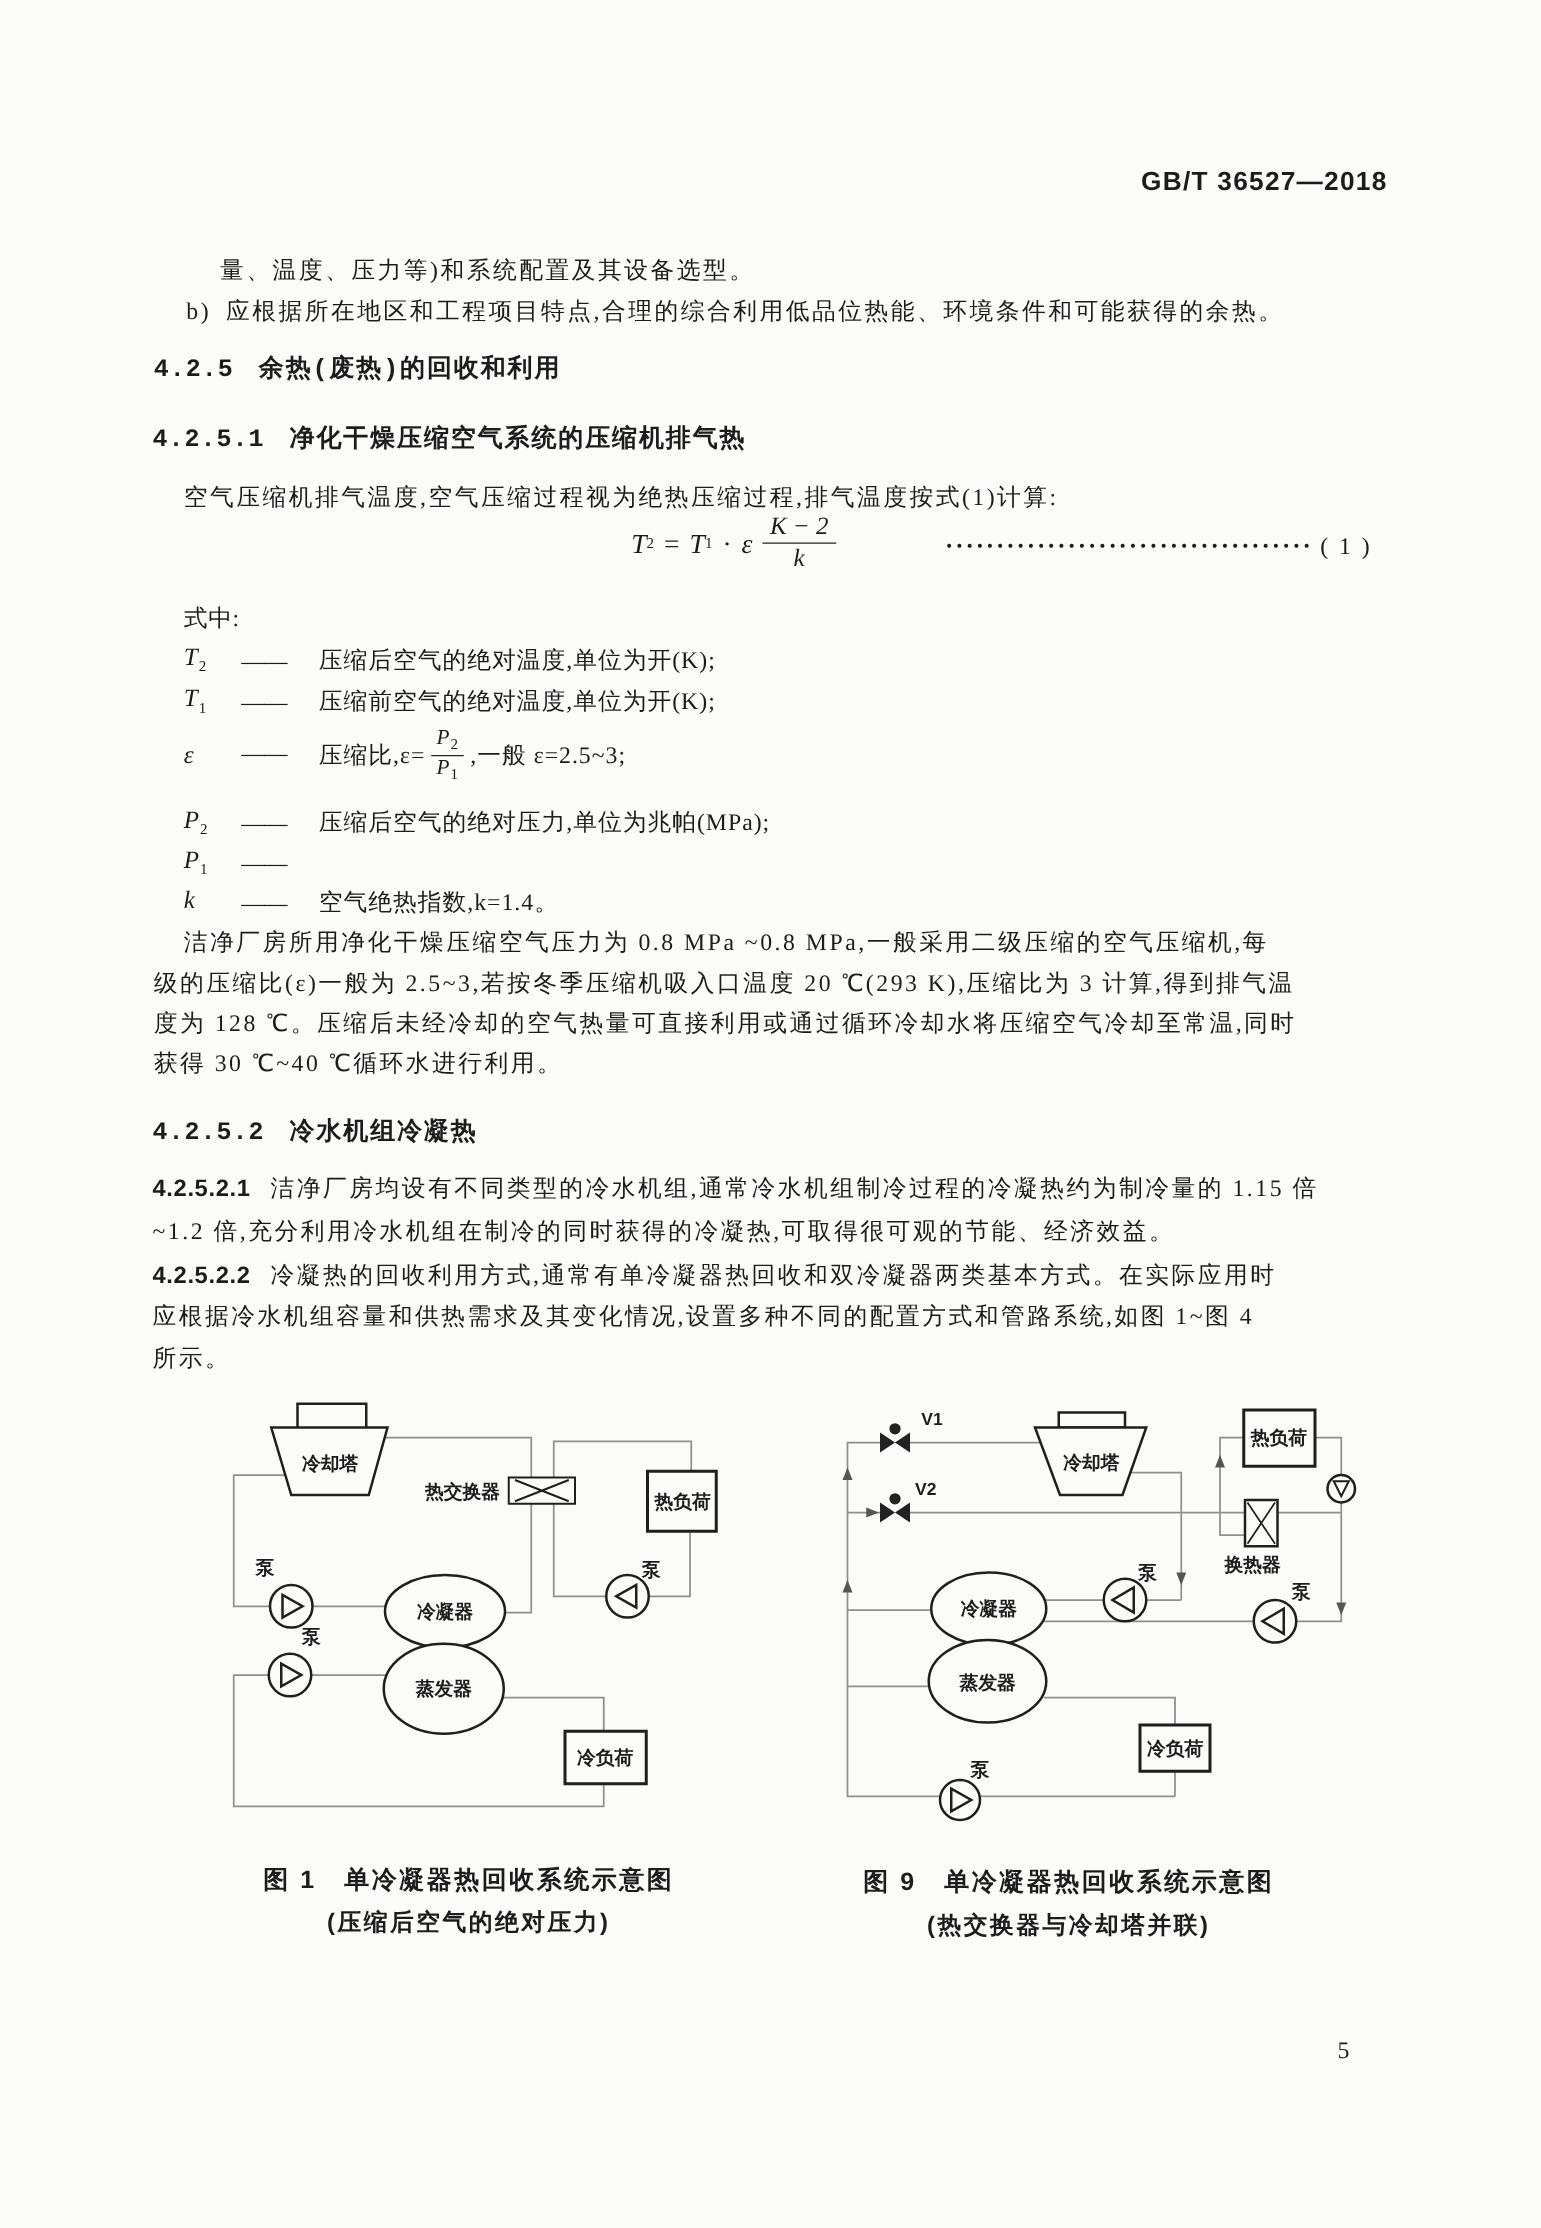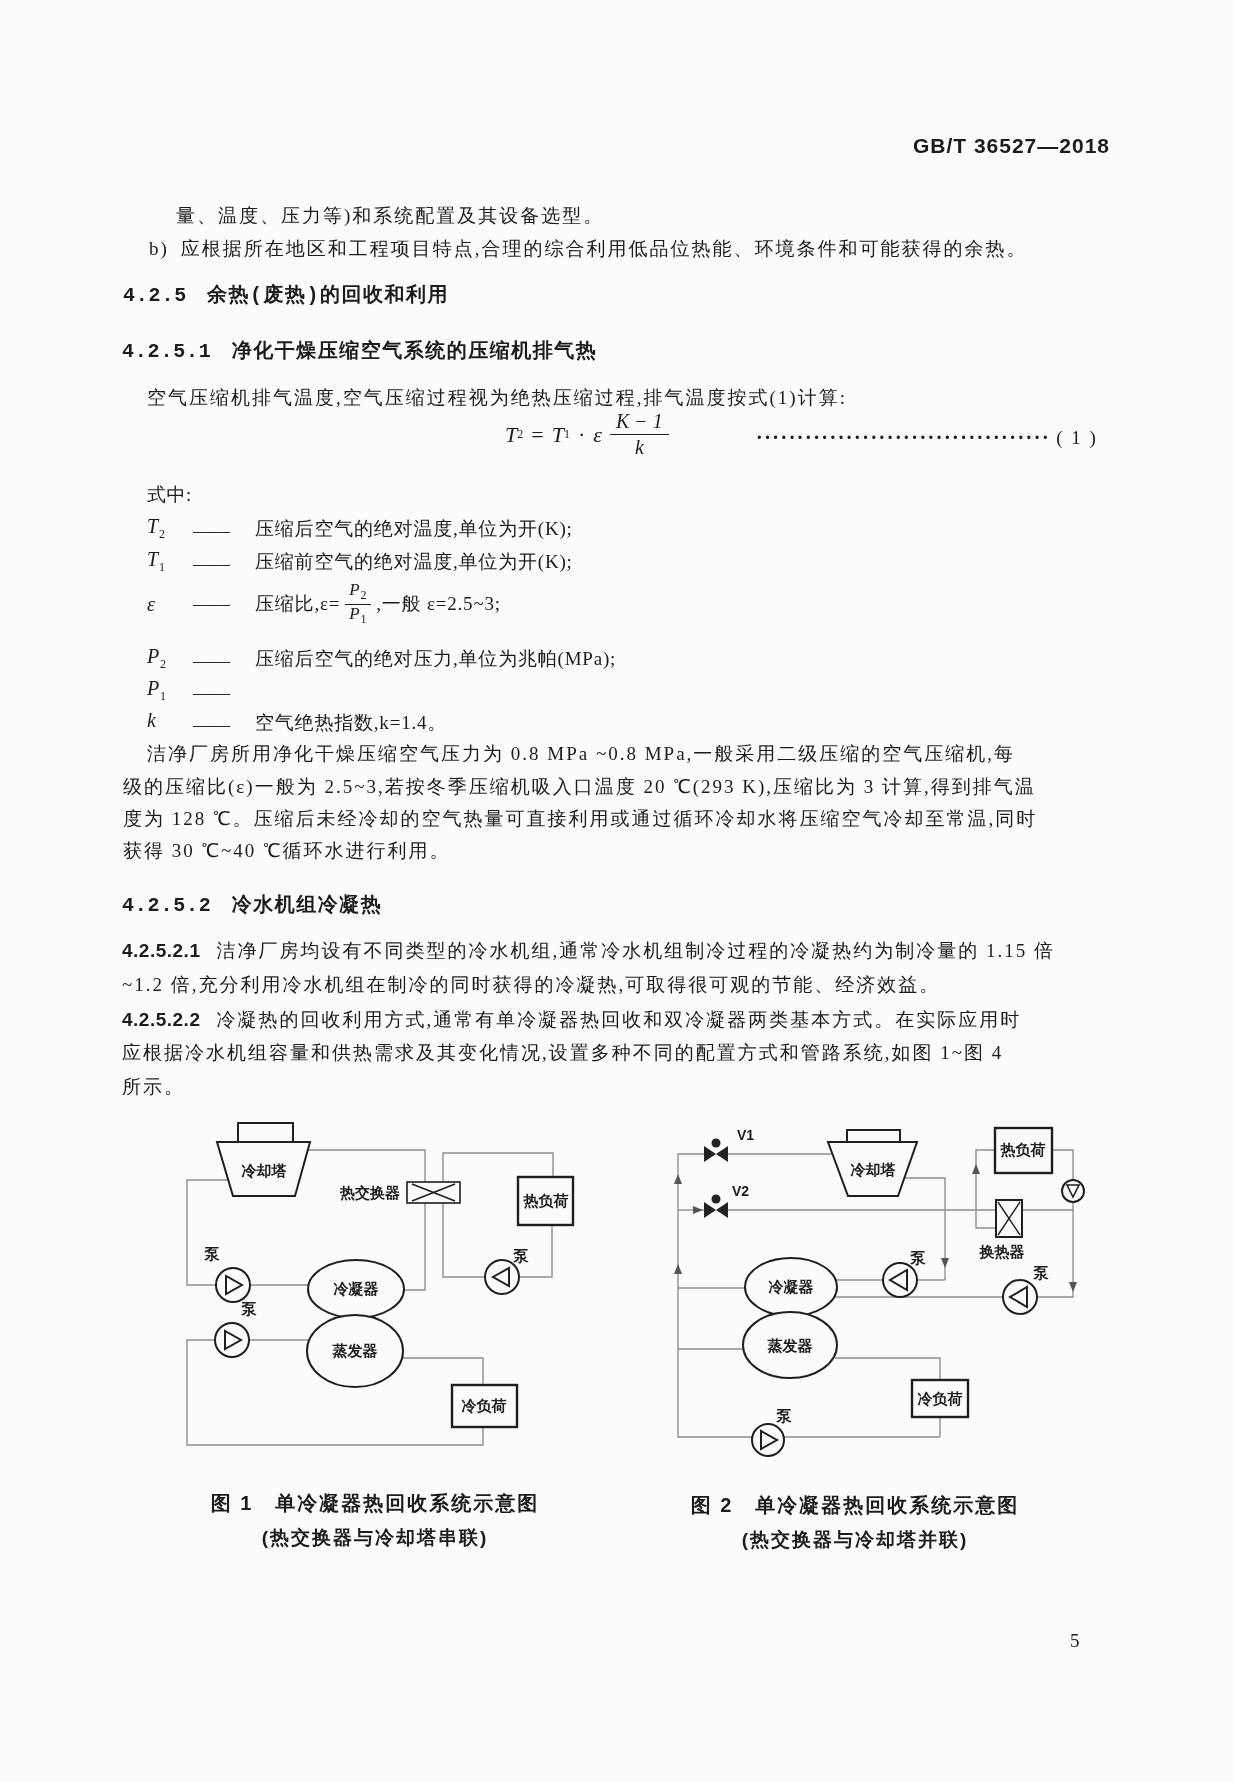--- a/index.html
+++ b/index.html
@@ -60,21 +60,21 @@
 
 <div class="abs formula" style="left:505px;top:410px">
   <span class="it">T</span>
     <sub>2</sub>
     <span class="op">=</span>
     <span class="it">T</span>
     <sub>1</sub>
     <span class="op">·</span>
     <span class="it">ε</span>
   <span class="frac">
-    <span class="fn it">K − 1</span>
+    <span class="fn it">K − 2</span>
     <span class="fd it">k</span>
   </span>
 </div>
 <div class="abs dotsrow" style="left:756px;top:426px">
   <span class="dots">····································</span>
   <span class="eqno">( 1 )</span>
 </div>
 
 <div class="abs body-line tight" style="left:147px;top:482px">式中:</div>
 
@@ -244,17 +244,17 @@
     <text x="191" y="182">冷凝器</text>
     <text x="190" y="241">蒸发器</text>
     <text x="340" y="294">冷负荷</text>
     <text x="318" y="153">泵</text>
     <text x="441" y="168">泵</text>
     <text x="184" y="311">泵</text>
   </g>
 </svg>
 
 <div class="caption" style="left:150px;top:1490px;width:450px">图 1　单冷凝器热回收系统示意图</div>
-<div class="subcaption" style="left:150px;top:1525px;width:450px">(热交换器与冷却塔串联)</div>
-<div class="caption" style="left:615px;top:1492px;width:480px">图 2　单冷凝器热回收系统示意图</div>
+<div class="subcaption" style="left:150px;top:1525px;width:450px">(压缩后空气的绝对压力)</div>
+<div class="caption" style="left:615px;top:1492px;width:480px">图 9　单冷凝器热回收系统示意图</div>
 <div class="subcaption" style="left:615px;top:1527px;width:480px">(热交换器与冷却塔并联)</div>
 
 <div class="abs pageno" style="left:1070px;top:1630px">5</div>
 
 </body></html>

